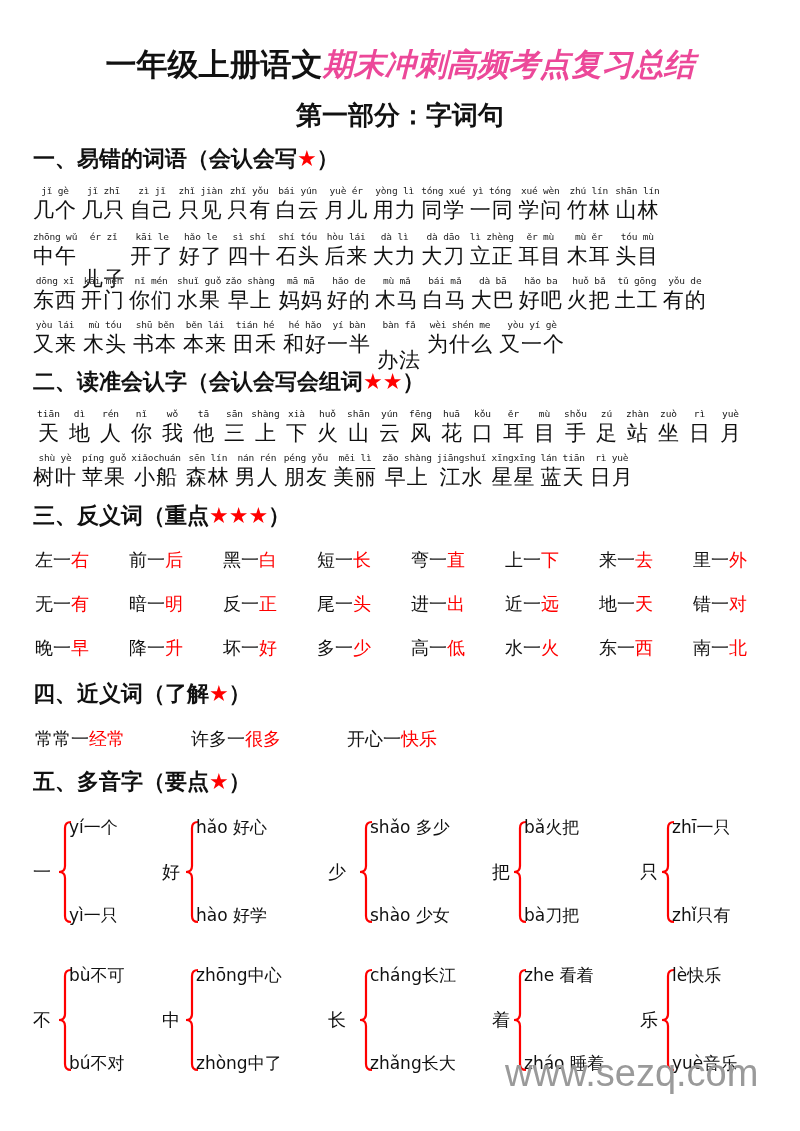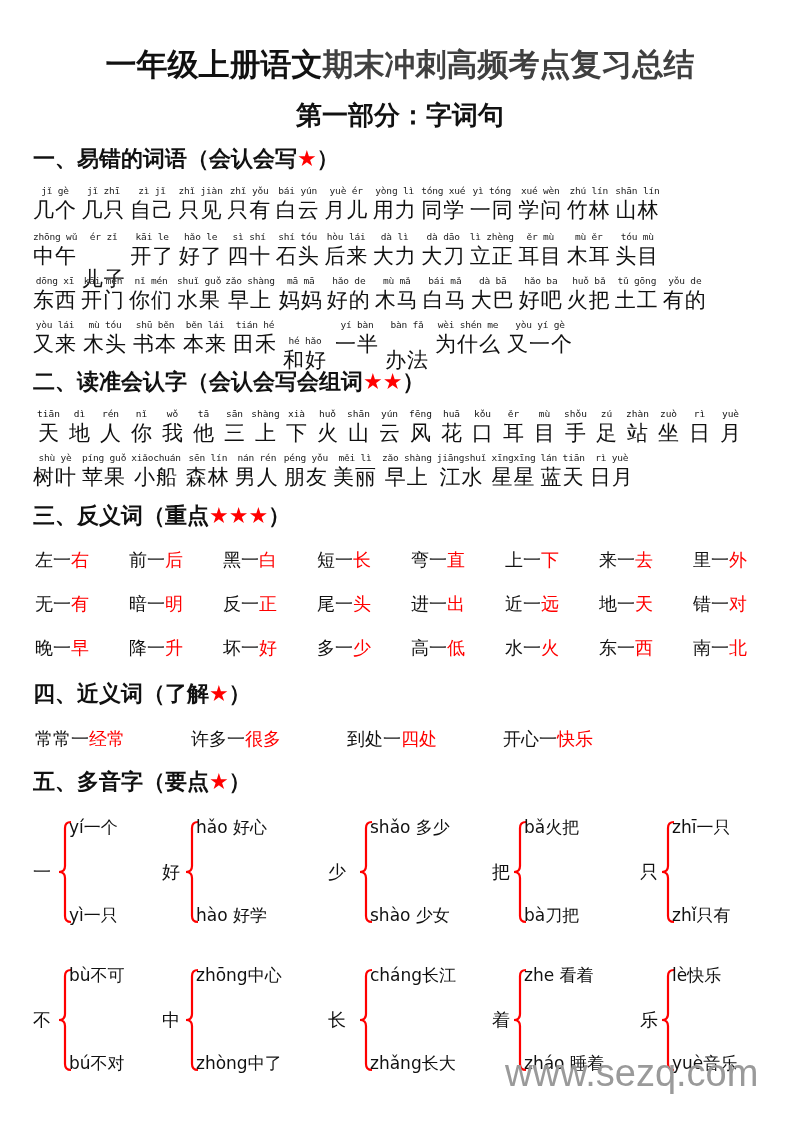--- a/index.html
+++ b/index.html
@@ -3,21 +3,21 @@
 <meta charset="utf-8">
 <style>
   * { box-sizing: border-box; margin: 0; padding: 0; }
   html, body { width: 800px; height: 1131px; background: #ffffff; overflow: hidden; }
   body { position: relative; font-family: "DejaVu Sans", sans-serif; color: #111; }
 
   .title {
     position: absolute; left: 0; top: 44px; width: 800px; text-align: center;
     font-size: 31px; font-weight: bold; letter-spacing: 0px; line-height: 40px;
   }
-  .title .t-blue { color: #404040; }
+  .title .t-blue { color: #ec4899; font-style: italic; }
   .subtitle {
     position: absolute; left: 0; top: 98px; width: 800px; text-align: center;
     font-size: 26px; font-weight: bold; line-height: 34px;
   }
   .sec-head {
     position: absolute; left: 33px; font-size: 22px; font-weight: bold; line-height: 30px;
   }
   .star { color: #ff0000; }
 
   
@@ -252,21 +252,21 @@
       <span class="hz">书本</span>
     </div>
     <div class="word" style="margin-right: 6px;">
       <span class="py">běn lái</span>
       <span class="hz">本来</span>
     </div>
     <div class="word" style="margin-right: 6px;">
       <span class="py">tián hé</span>
       <span class="hz">田禾</span>
     </div>
-    <div class="word" style="margin-right: 8px; justify-content: flex-end;">
+    <div class="word" style="margin-right: 0;">
       <span class="py">hé hǎo</span>
       <span class="hz">和好</span>
     </div>
     <div class="word" style="margin-right: 6px;">
       <span class="py">yí  bàn</span>
       <span class="hz">一半</span>
     </div>
     <div class="word" style="margin-right: 6px; gap: 16px;">
       <span class="py">bàn  fǎ</span>
       <span class="hz">办法</span>
@@ -462,21 +462,20 @@
     <div class="pair"><span class="a">东</span><span class="d">一</span><span class="b">西</span></div>
     <div class="pair"><span class="a">南</span><span class="d">一</span><span class="b">北</span></div>
   </div>
 
 <div class="sec-head" style="top:679px">
   <span>四、近义词（了解</span><span class="star">★</span><span>）</span>
 </div>
 <div id="syn" class="syn-row">
     <div class="syn"><span class="a">常常</span><span class="d">一</span><span class="b">经常</span></div>
     <div class="syn"><span class="a">许多</span><span class="d">一</span><span class="b">很多</span></div>
-    <div class="syn"><span class="a">到处</span><span class="d">一</span><span class="b">四处</span></div>
     <div class="syn"><span class="a">开心</span><span class="d">一</span><span class="b">快乐</span></div>
   </div>
 
 <div class="sec-head" style="top:767px">
   <span>五、多音字（要点</span><span class="star">★</span><span>）</span>
 </div>
 <div id="poly">
     <div class="poly" style="left: 33px; top: 816px;">
       <span class="main">一</span>
       <svg class="brace" viewBox="0 0 16 104" style="left: 24px;">

